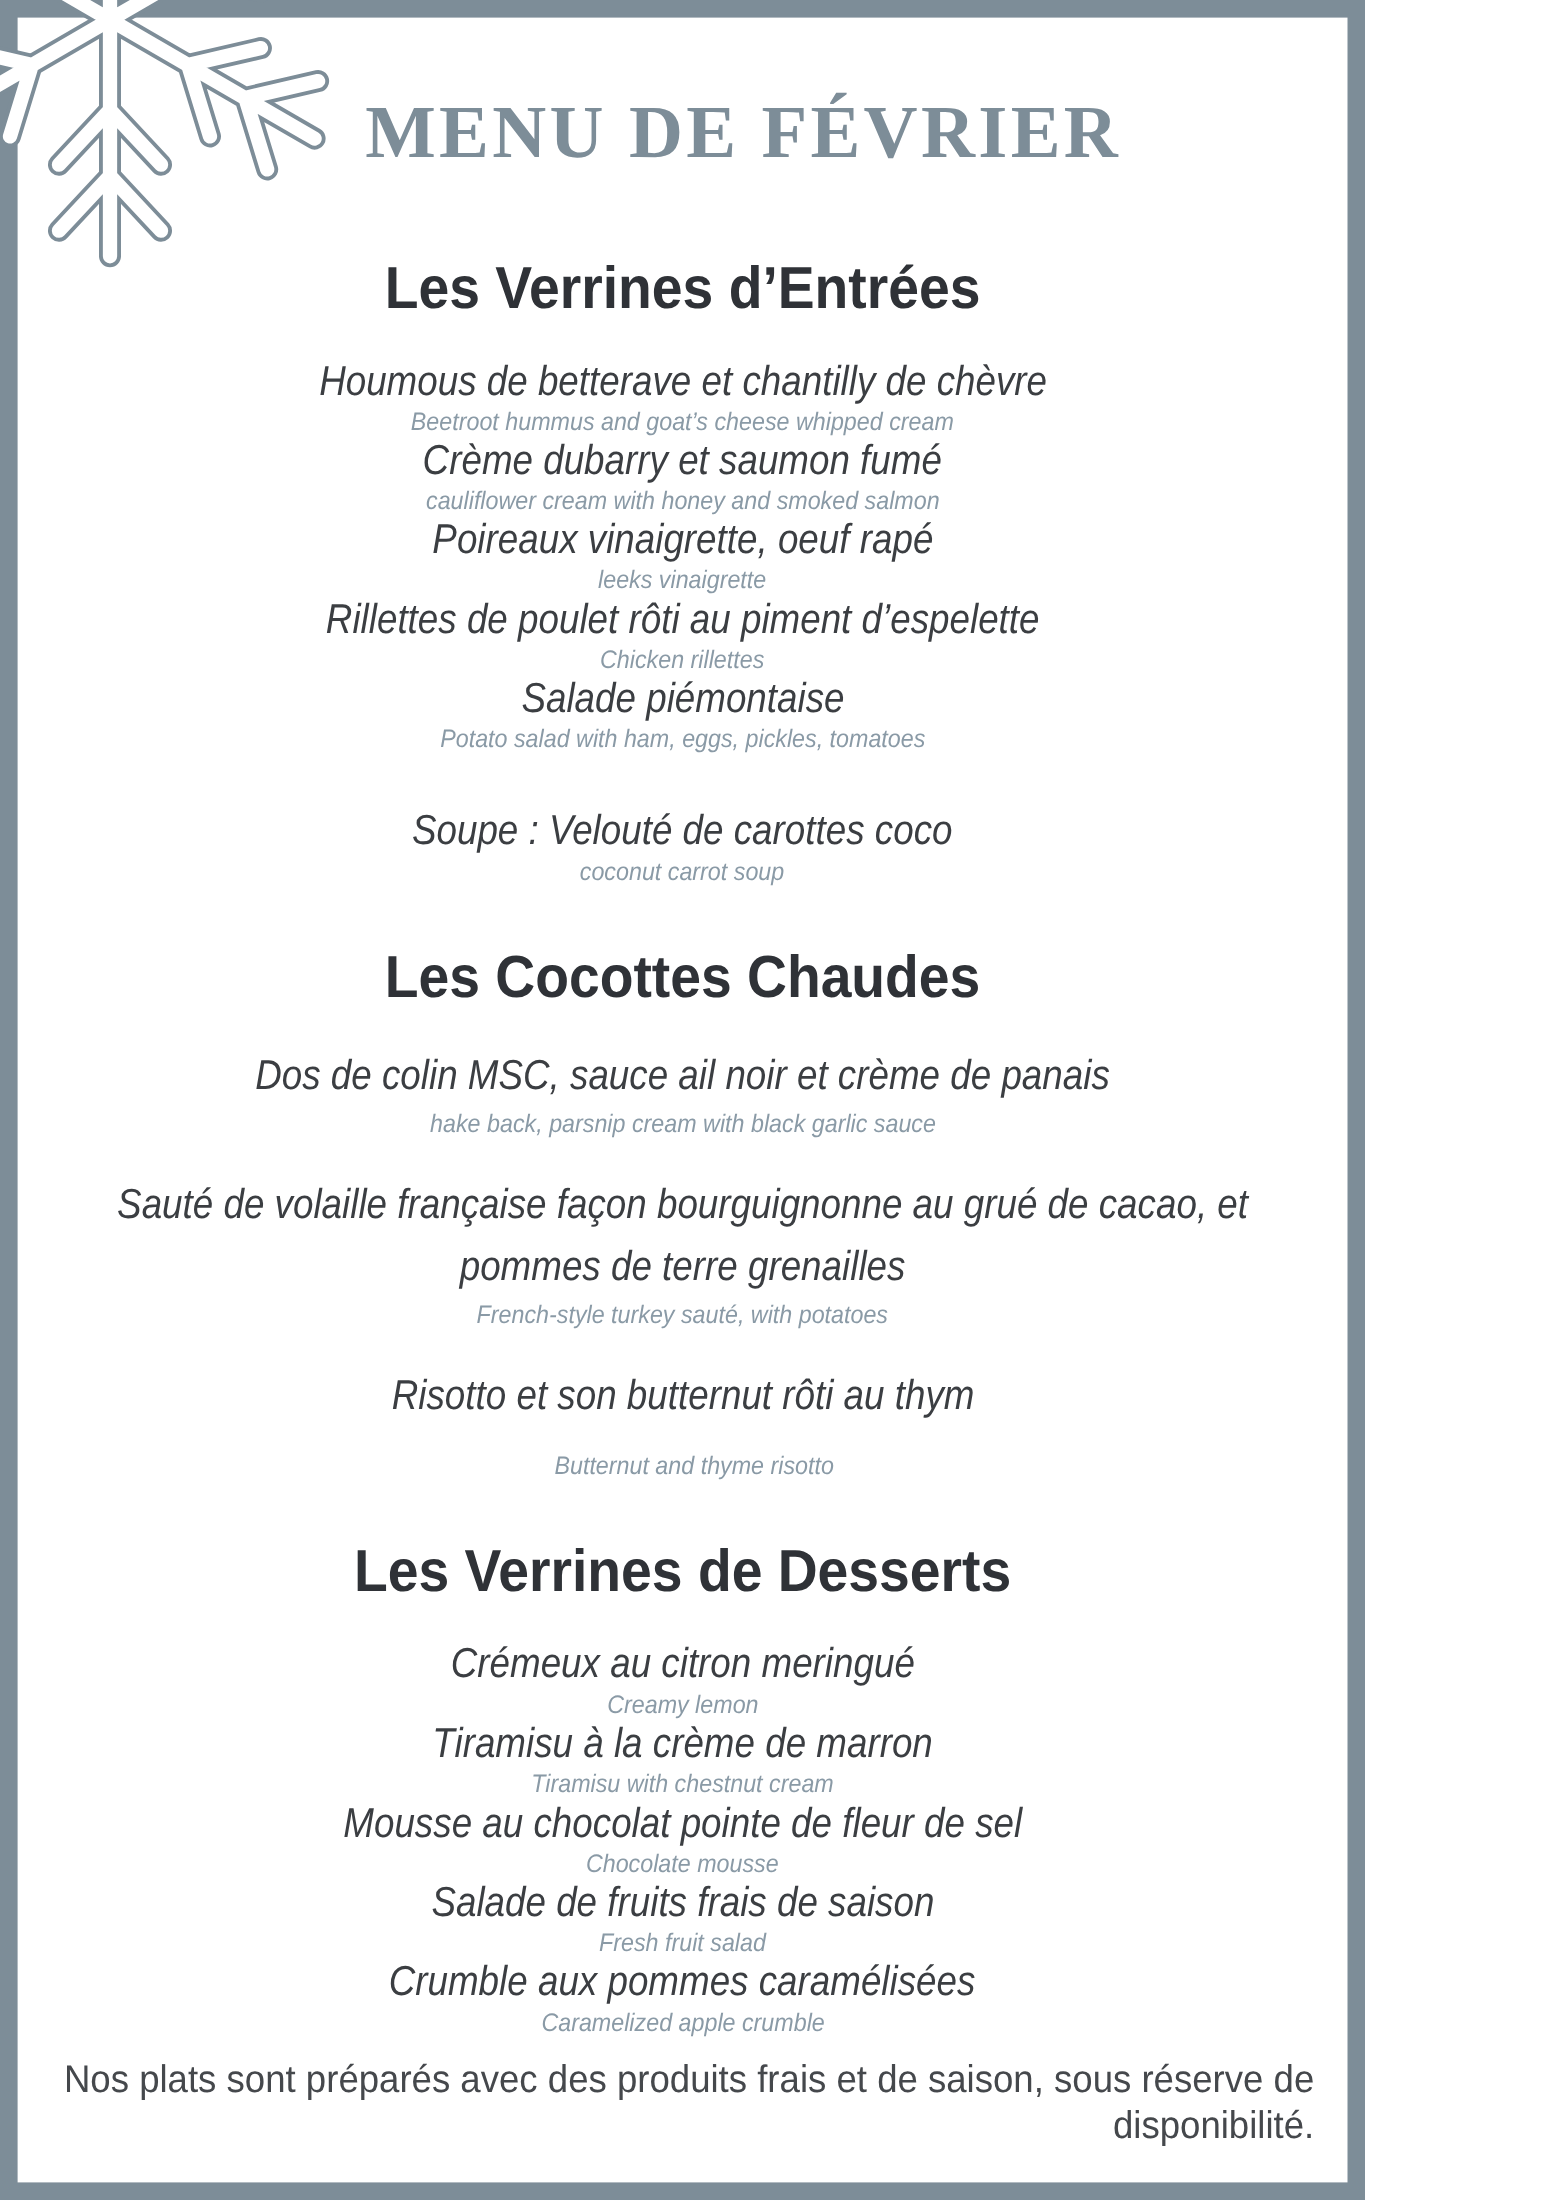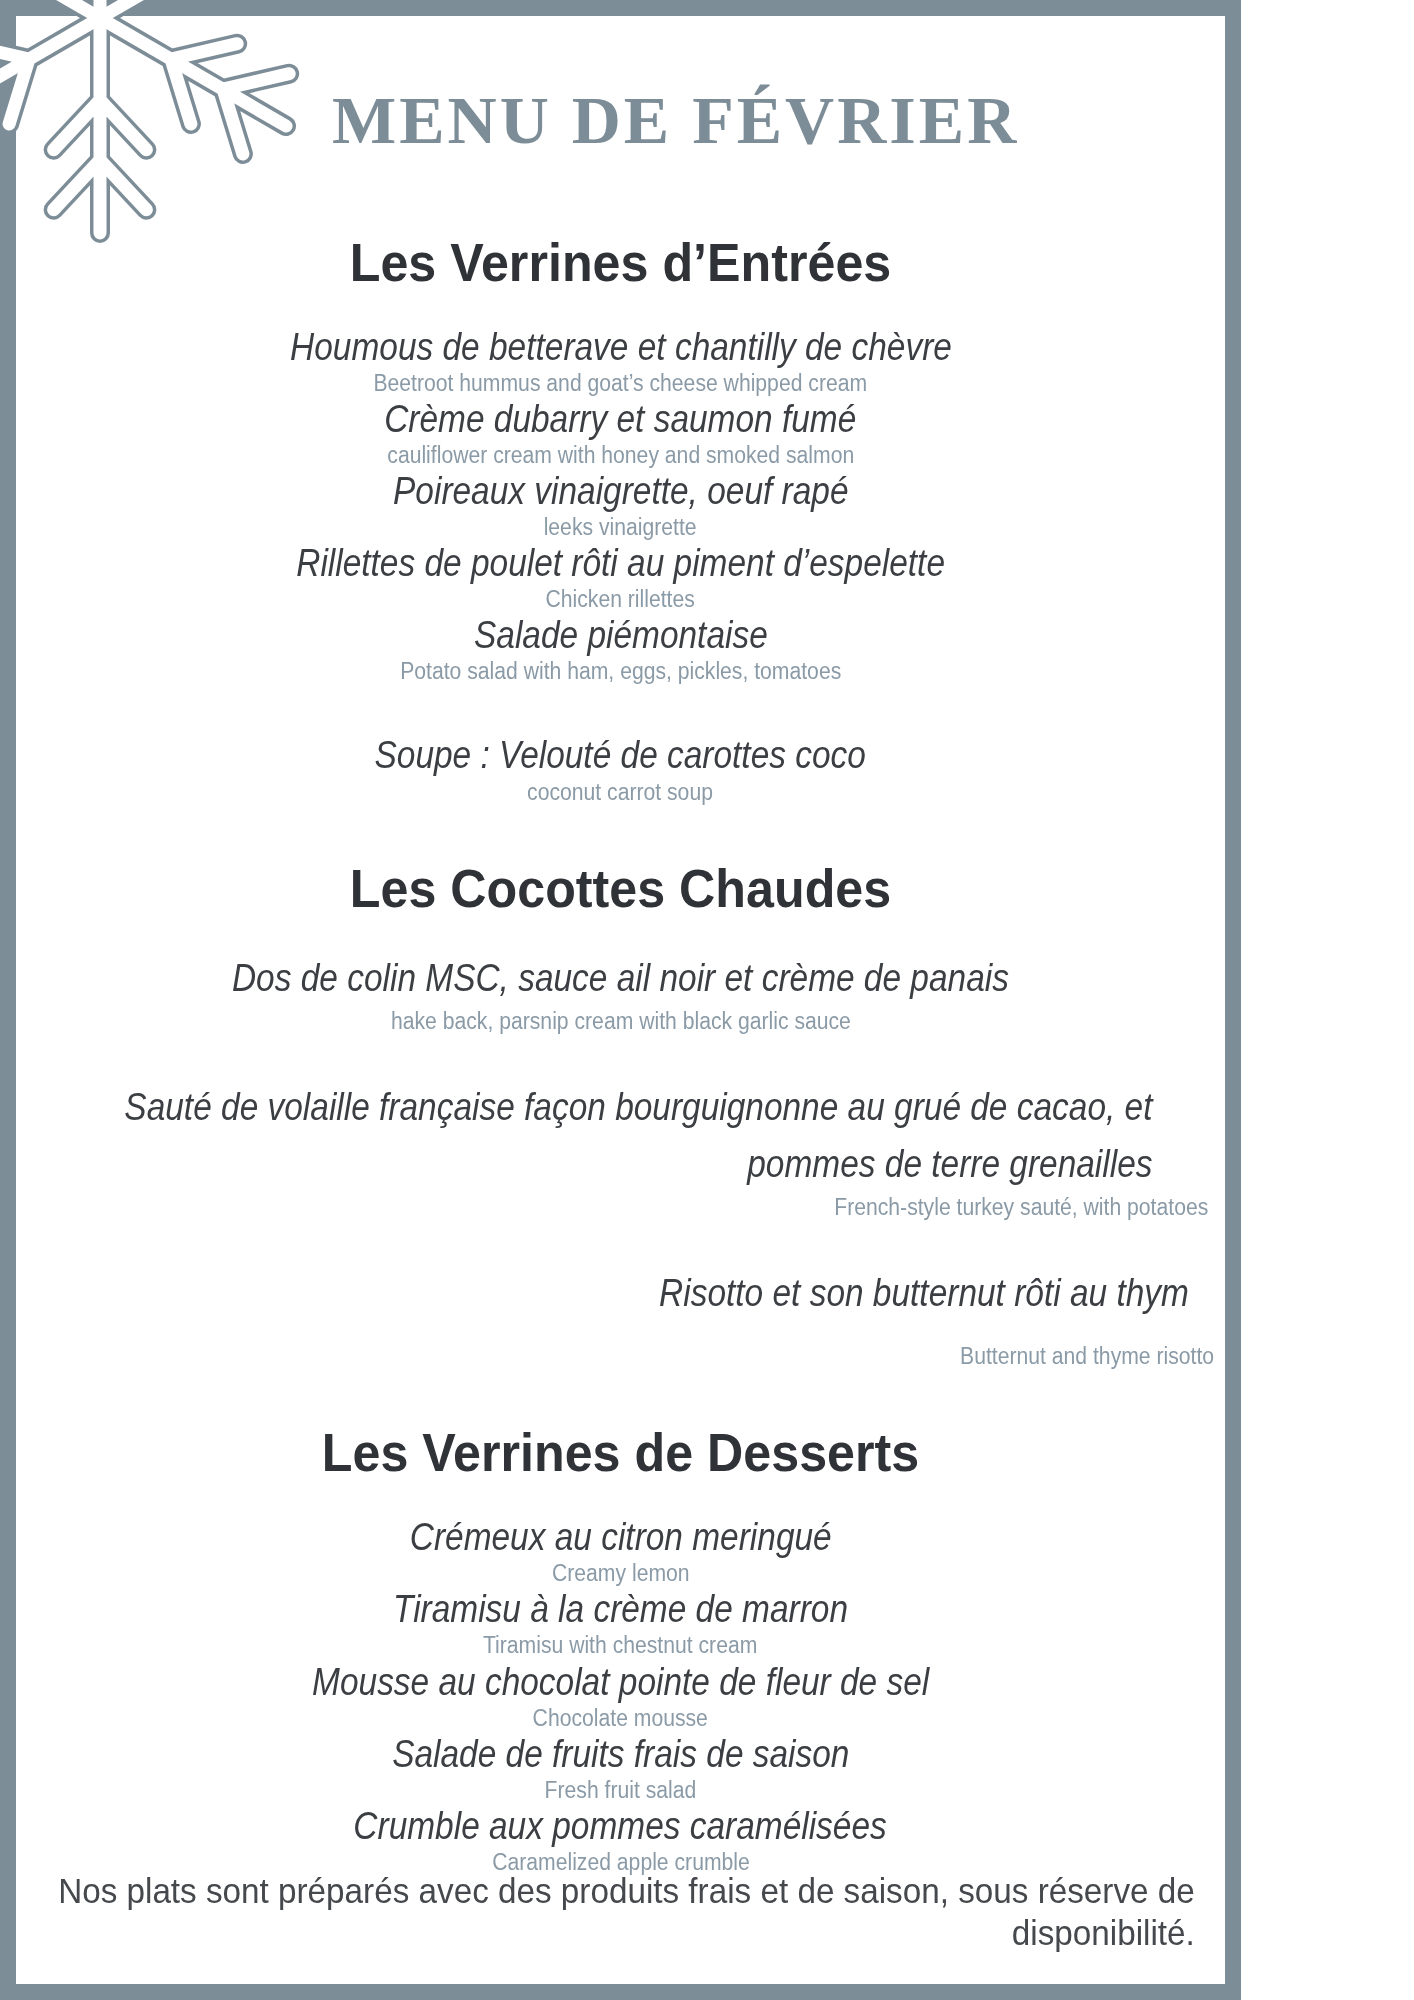--- a/index.html
+++ b/index.html
@@ -49,26 +49,27 @@
   .item{margin:0;}
   .item-title{
     font-size:38px;line-height:1.16;
     font-style:italic;
     color:#3b3e42;
     display:block;
   }
   .item-title > span{display:inline-block;transform:scaleX(0.88);transform-origin:center;}
   .item-sub{
     font-size:23px;line-height:1.22;
+    font-style:italic;
     color:#8a9aa6;
     display:block;
   }
   .item-sub > span{display:inline-block;transform:scaleX(0.92);transform-origin:center;}
   .item-spaced{margin-top:48px;}
-  .mains .item + .item{margin-top:44px;text-align:right;}
+  .mains .item + .item{margin-top:32px;}
   .mains .item-title{line-height:1.5;max-width:1240px;margin:0 auto;}
   .mains .sub-gap{margin-top:20px;padding-left:22px;}
   .footer-note{
     position:absolute;left:16px;right:16px;bottom:46px;
     text-align:right;
     font-size:35px;line-height:1.2;
     color:#45484c;
     z-index:2;
   }
   .footer-note > span{display:inline-block;transform:scaleX(0.95);transform-origin:center;}

